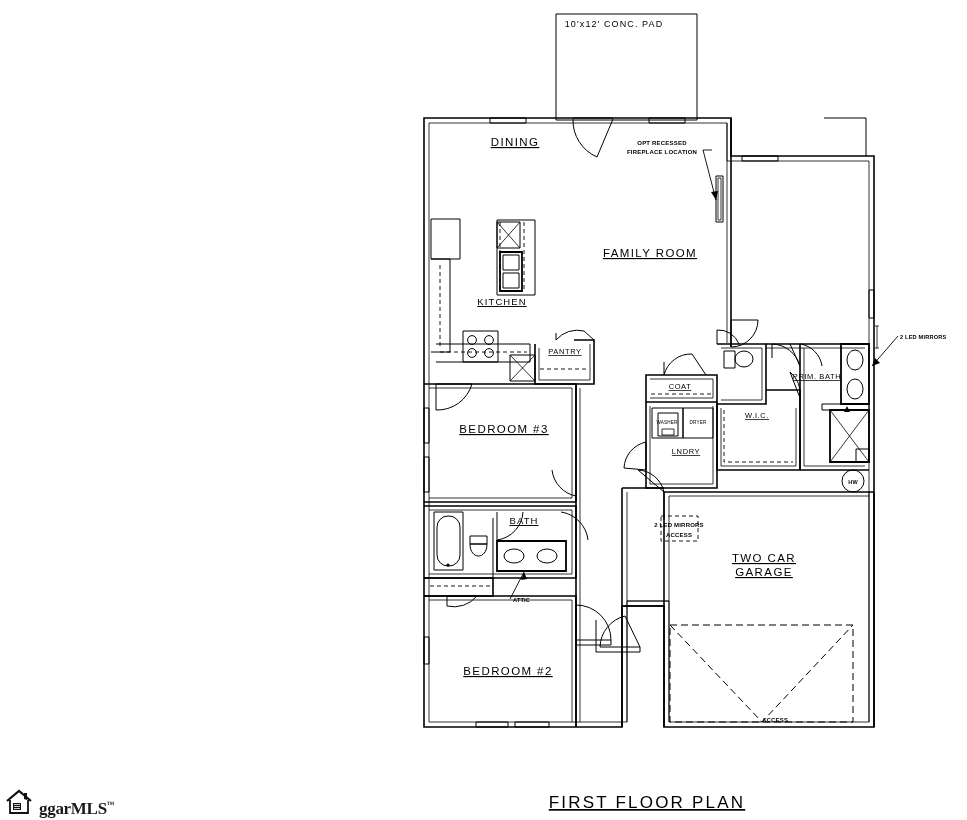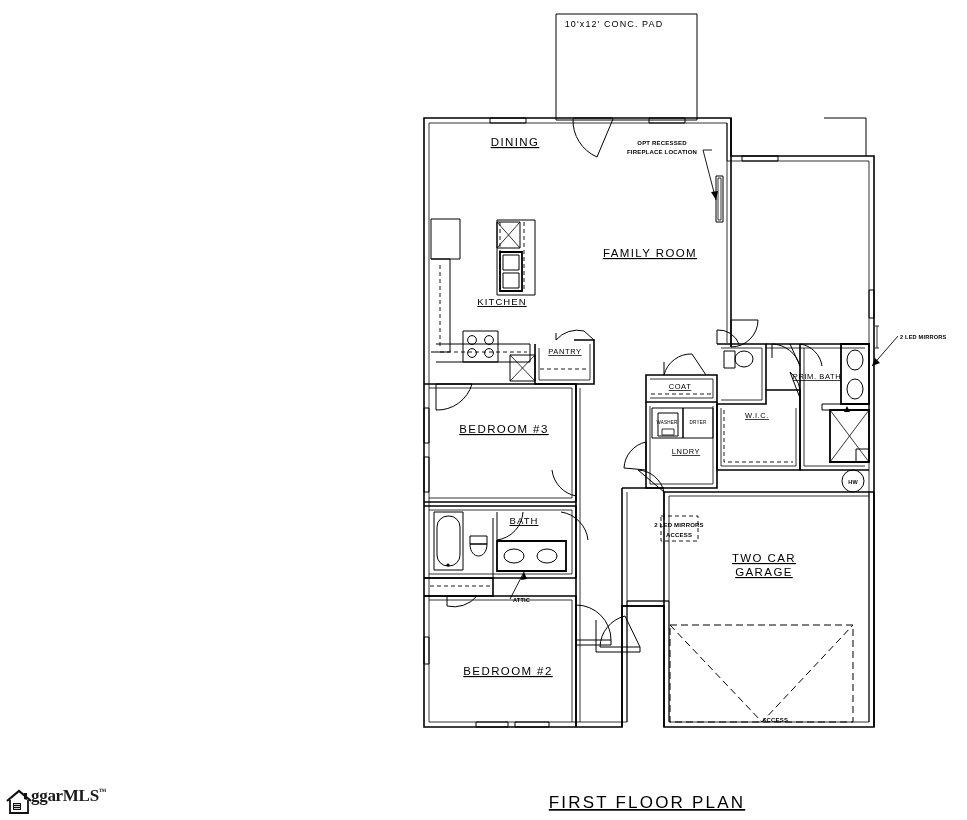--- a/index.html
+++ b/index.html
@@ -29,21 +29,21 @@
   .note{font-size:6px;letter-spacing:0.2px;text-anchor:middle;font-weight:bold;}
   .note-left{font-size:5.6px;letter-spacing:0.2px;text-anchor:start;font-weight:bold;}
   .tiny{font-size:4.6px;letter-spacing:0.2px;text-anchor:middle;}
   .pad-note{font-size:9px;letter-spacing:1.1px;text-anchor:middle;}
   .title{font-size:17px;letter-spacing:2.2px;text-anchor:middle;}
   .ul{text-decoration:underline;}
 
   
   #watermark{
     position:absolute;left:4px;top:787px;
-    display:flex;align-items:flex-start;gap:0px;
+    display:flex;align-items:flex-end;gap:8px;
     user-select:none;
   }
   #watermark .mls-text{
     font-family:"Liberation Serif", serif;
     font-size:17px;font-weight:bold;color:#1a1a1a;
     letter-spacing:-0.3px;line-height:1;
     margin-left:-3px;
   }
   #watermark .tm{font-size:8px;vertical-align:super;}
 </style>

